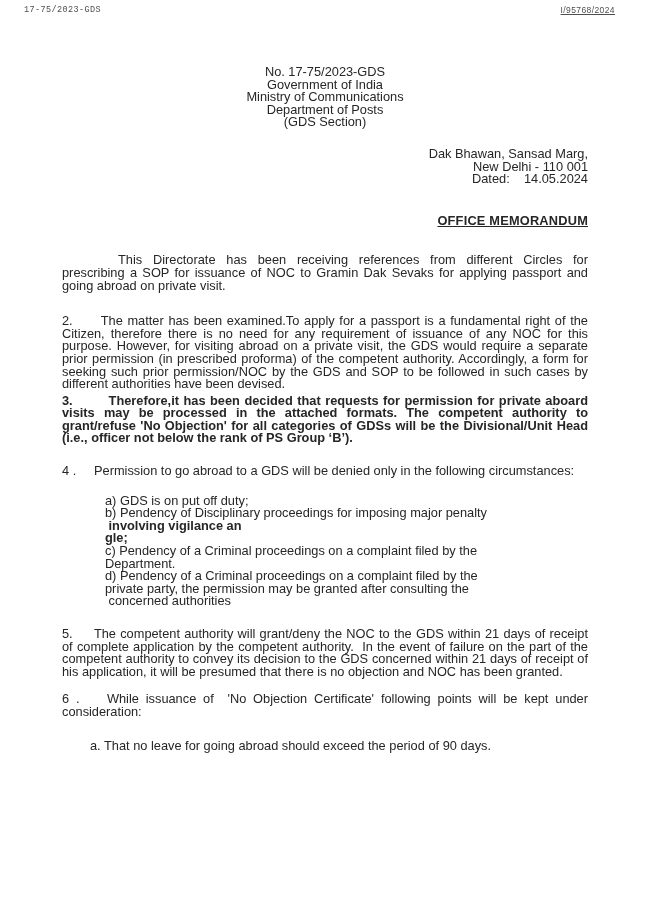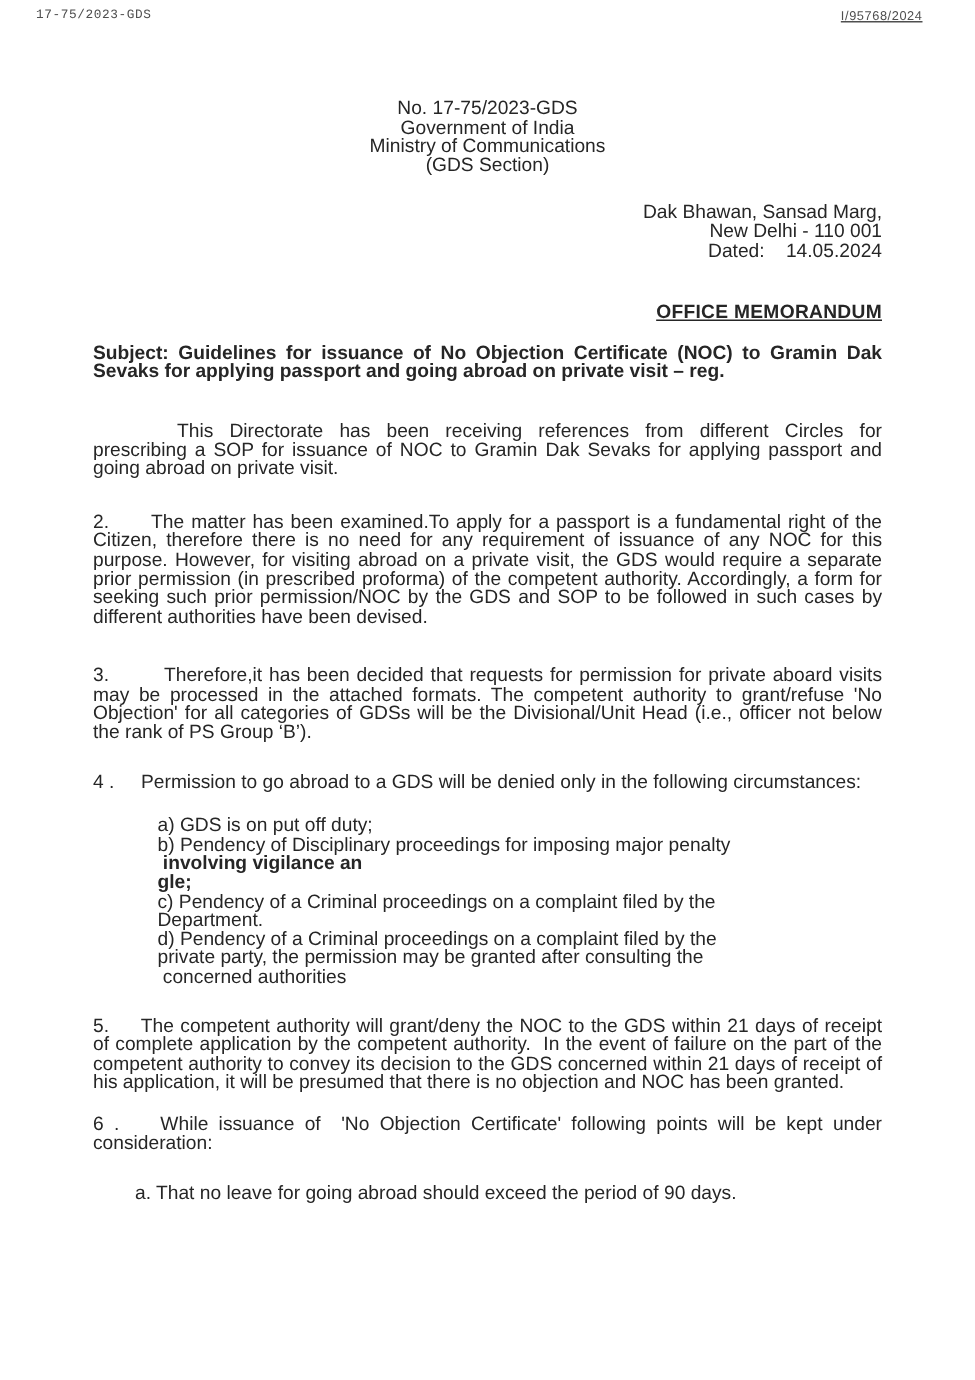--- a/index.html
+++ b/index.html
@@ -43,21 +43,21 @@
 
   .subject {
     font-weight: bold;
     text-align: justify;
     margin-top: 14px;
   }
 
   .para { text-align: justify; margin: 0; }
   .para-1 { margin-top: 27px; text-indent: 56px; }
   .para-2 { margin-top: 23px; }
-  .para-3 { margin-top: 27px; }
+  .para-3 { margin-top: 4px; font-weight: bold; }
   .para-4 { margin-top: 20px; }
   .para-5 { margin-top: 20px; }
   .para-6 { margin-top: 15px; }
 
   .denial-list { margin: 17px 0 0 43px; }
   .denial-list div { margin: 0; }
   .bold-line { font-weight: bold; }
 
   .consideration { margin: 21px 0 0 28px; }
 </style>
@@ -68,32 +68,32 @@
 
   <span class="corner corner-left">17-75/2023-GDS</span>
   <span class="corner corner-right">I/95768/2024</span>
 
   <div class="content">
 
     <div class="letterhead">
       <div>No. 17-75/2023-GDS</div>
       <div>Government of India</div>
       <div>Ministry of Communications</div>
+      <div>Department of Posts</div>
       <div>(GDS Section)</div>
     </div>
 
     <div class="address">
       <div>Dak Bhawan, Sansad Marg,</div>
       <div>New Delhi - 110 001</div>
       <div>Dated:&nbsp;&nbsp;&nbsp;&nbsp;14.05.2024</div>
     </div>
 
     <div class="om-title">OFFICE MEMORANDUM</div>
 
-    <div class="subject">Subject: Guidelines for issuance of No Objection Certificate (NOC) to Gramin Dak Sevaks for applying passport and going abroad on private visit – reg.</div>
 
     <p class="para para-1">This Directorate has been receiving references from different Circles for prescribing a SOP for issuance of NOC to Gramin Dak Sevaks for applying passport and going abroad on private visit.</p>
 
     <p class="para para-2">2.&nbsp;&nbsp;&nbsp;&nbsp;&nbsp;&nbsp;The matter has been examined.To apply for a passport is a fundamental right of the Citizen, therefore there is no need for any requirement of issuance of any NOC for this purpose. However, for visiting abroad on a private visit, the GDS would require a separate prior permission (in prescribed proforma) of the competent authority. Accordingly, a form for seeking such prior permission/NOC by the GDS and SOP to be followed in such cases by different authorities have been devised.</p>
 
     <p class="para para-3">3.&nbsp;&nbsp;&nbsp;&nbsp;&nbsp;&nbsp;&nbsp;&nbsp;Therefore,it has been decided that requests for permission for private aboard visits may be processed in the attached formats. The competent authority to grant/refuse 'No Objection' for all categories of GDSs will be the Divisional/Unit Head (i.e., officer not below the rank of PS Group ‘B’).</p>
 
     <p class="para para-4">4 .&nbsp;&nbsp;&nbsp;&nbsp;&nbsp;Permission to go abroad to a GDS will be denied only in the following circumstances:</p>
 
     <div class="denial-list">

